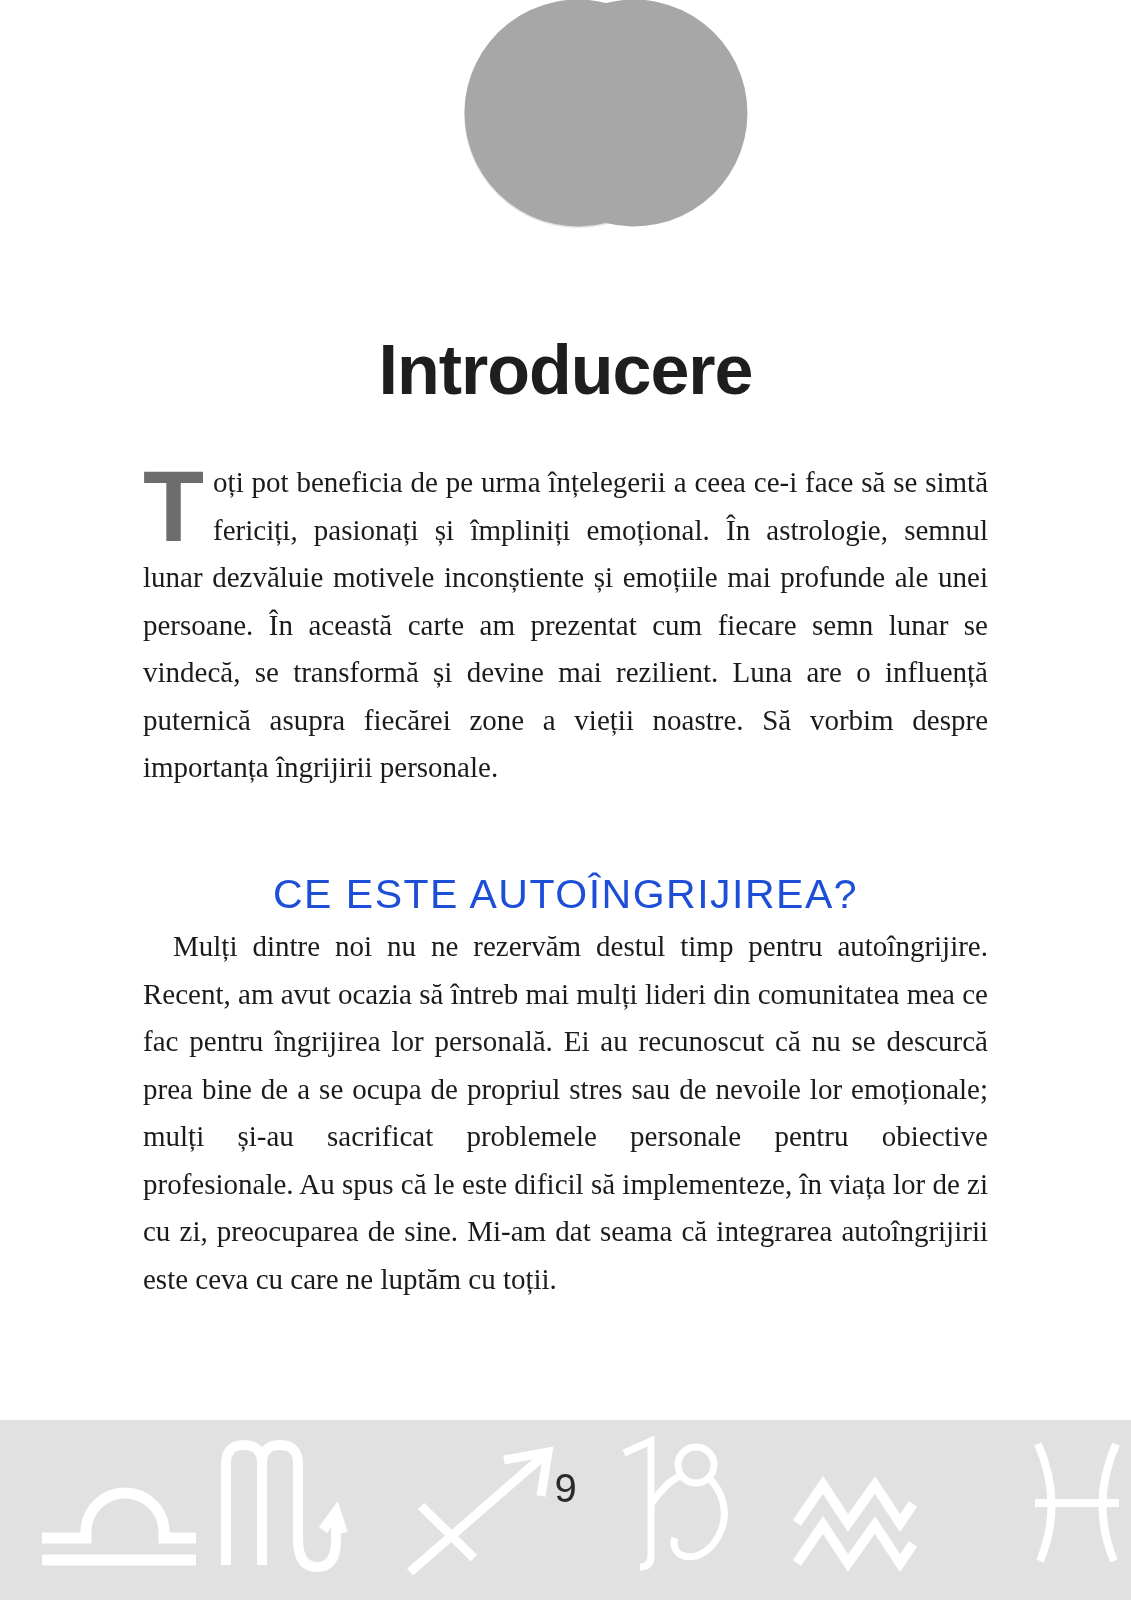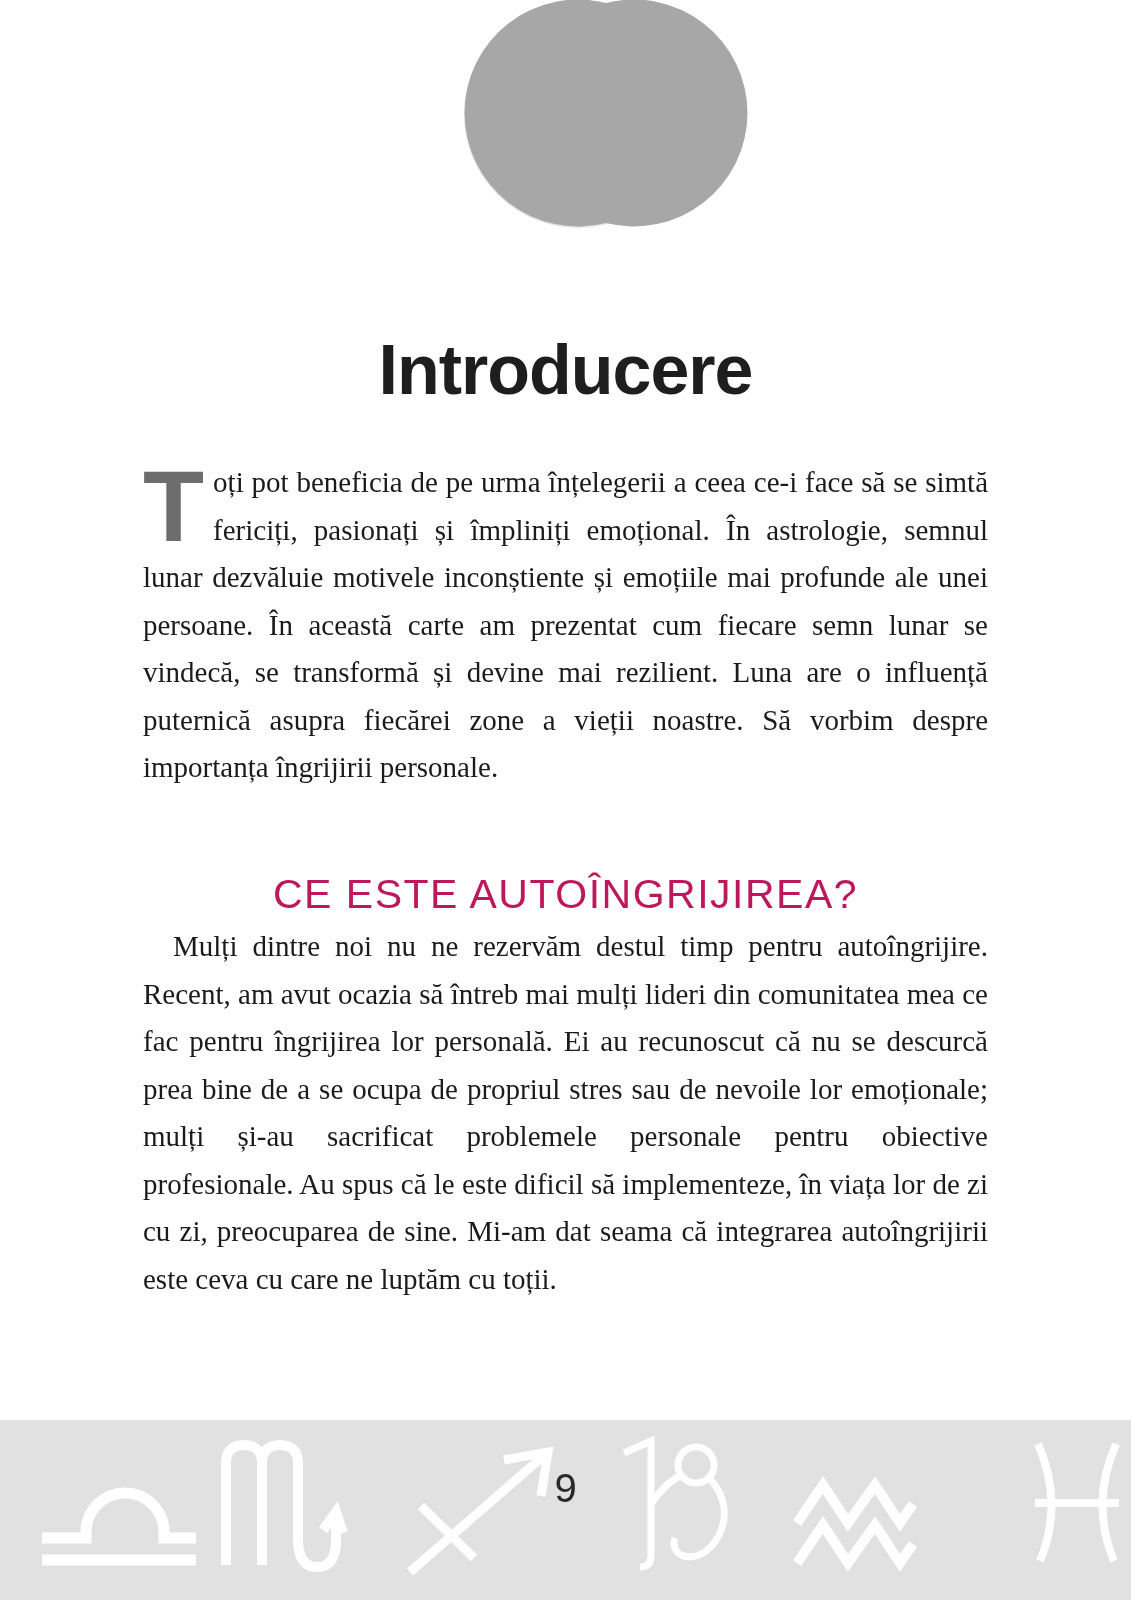--- a/index.html
+++ b/index.html
@@ -52,21 +52,21 @@
 
   .heading {
     position: absolute;
     top: 838px; left: 0; width: 100%;
     text-align: center;
     font-family: "Liberation Sans", sans-serif;
     font-weight: 400;
     font-size: 41px;
     line-height: 44px;
     letter-spacing: 1.5px;
-    color: #be185d;
+    color: #1d4ed8;
   }
 
   .footer {
     position: absolute;
     left: 0; top: 1420px;
     width: 1131px; height: 180px;
     background: #e1e1e1;
   }
   .zodiac { position: absolute; top: 0; left: 0; display: block; }
   .zodiac path, .zodiac circle {

